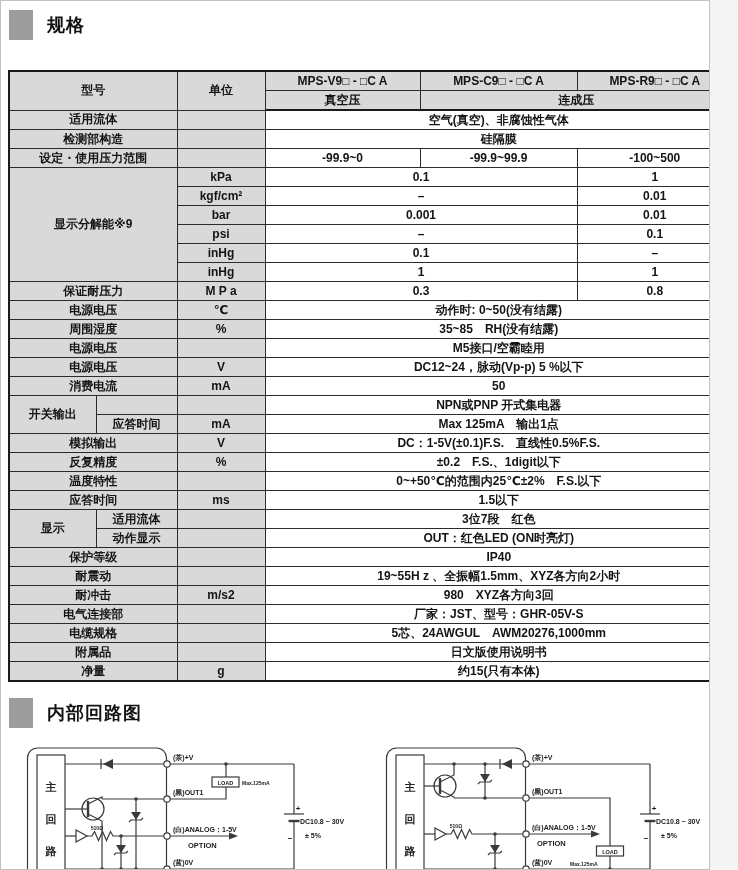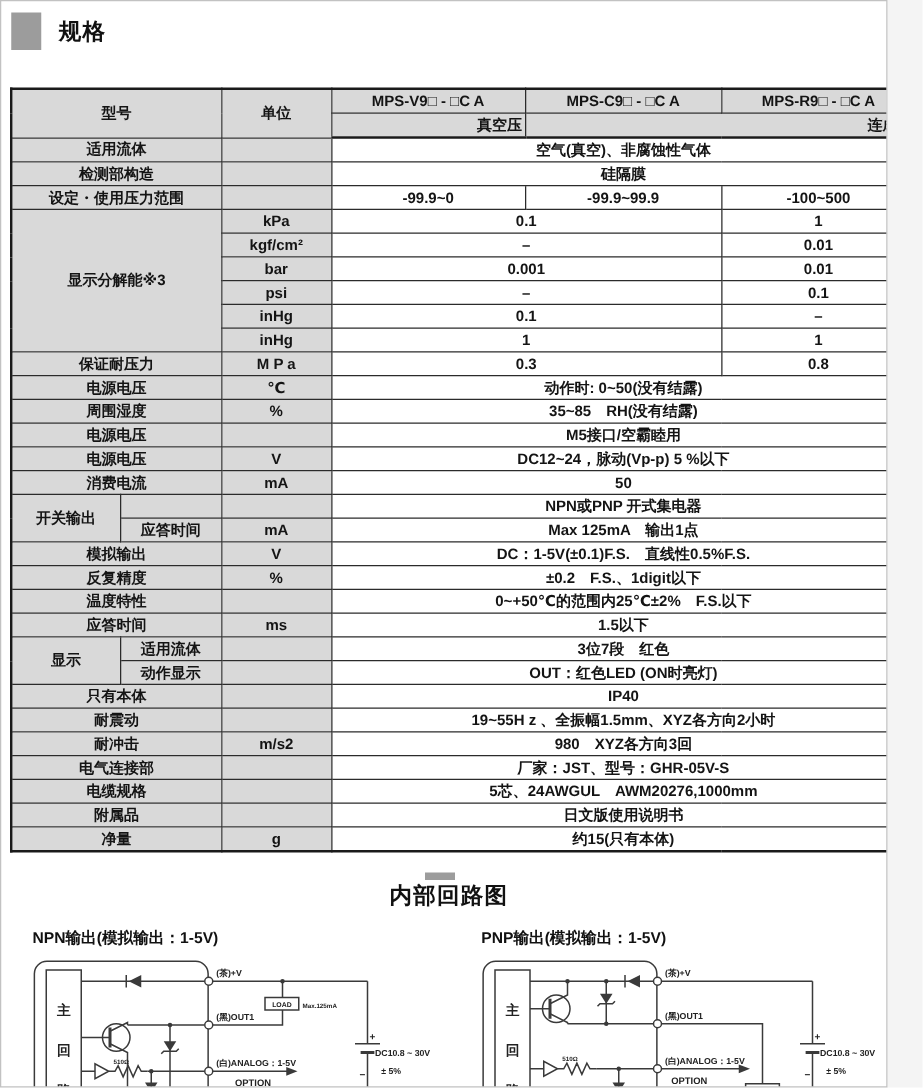--- a/index.html
+++ b/index.html
@@ -4,21 +4,21 @@
 <style>
   html,body{margin:0;padding:0;}
   body{width:738px;height:870px;background:#f4f4f4;font-family:"Liberation Sans","DejaVu Sans",sans-serif;}
   .page{position:relative;width:710px;height:870px;background:#fff;border:1px solid #c2c2c2;box-sizing:border-box;overflow:hidden;}
   .section-title{display:flex;align-items:center;margin:9px 0 7px 8px;height:30px;}
   .section-title .sq{width:24px;height:30px;background:#9c9c9c;margin-right:14px;}
   .section-title .tt{font-size:18px;font-weight:700;color:#111;letter-spacing:1px;}
   table.spec{border-collapse:collapse;table-layout:fixed;width:724px;margin-left:7px;border:2px solid #1a1a1a;font-size:12px;font-weight:700;color:#141414;margin-top:30px;}
   table.spec td{border:1px solid #2b2b2b;height:18px;text-align:center;vertical-align:middle;padding:0 2px;overflow:hidden;white-space:nowrap;line-height:1.05;}
   td.g{background:#d9d9d9;}
-  tr.hdr2 td{border-bottom:2px solid #1a1a1a;text-align:right;}
+  tr.hdr2 td{border-bottom:2px solid #1a1a1a;}
   .circuits{display:flex;margin:14px 0 0 25px;gap:14px;}
   .circuit .c-title{font-size:12.5px;font-weight:700;color:#111;margin:0 0 4px 0;}
   svg{font-family:inherit;display:block;}
   .wire{stroke:#3a3a3a;fill:none;stroke-width:1.2;}
   .thick{stroke-width:2.4;}
   .fillb{fill:#3a3a3a;stroke:none;}
   .dot{fill:#3a3a3a;stroke:none;}
   .term{fill:#fff;stroke:#3a3a3a;stroke-width:1.2;}
   .t7{font-size:7px;font-weight:700;fill:#222;}
   .t5{font-size:5px;font-weight:600;fill:#222;}
@@ -69,21 +69,21 @@
         <td colspan="3">硅隔膜</td>
       </tr>
       <tr>
         <td colspan="2" class="g">设定・使用压力范围</td>
         <td class="g"></td>
         <td>-99.9~0</td>
         <td>-99.9~99.9</td>
         <td>-100~500</td>
       </tr>
       <tr>
-        <td colspan="2" rowspan="6" class="g">显示分解能※3</td>
+        <td colspan="2" rowspan="6" class="g">显示分解能※9</td>
         <td class="g">kPa</td>
         <td colspan="2">0.1</td>
         <td>1</td>
       </tr>
       <tr>
         <td class="g">kgf/cm²</td>
         <td colspan="2">–</td>
         <td>0.01</td>
       </tr>
       <tr>
@@ -173,21 +173,21 @@
         <td class="g">适用流体</td>
         <td class="g"></td>
         <td colspan="3">3位7段　红色</td>
       </tr>
       <tr>
         <td class="g">动作显示</td>
         <td class="g"></td>
         <td colspan="3">OUT：红色LED (ON时亮灯)</td>
       </tr>
       <tr>
-        <td colspan="2" class="g">只有本体</td>
+        <td colspan="2" class="g">保护等级</td>
         <td class="g"></td>
         <td colspan="3">IP40</td>
       </tr>
       <tr>
         <td colspan="2" class="g">耐震动</td>
         <td class="g"></td>
         <td colspan="3">19~55H z 、全振幅1.5mm、XYZ各方向2小时</td>
       </tr>
       <tr>
         <td colspan="2" class="g">耐冲击</td>
@@ -210,29 +210,28 @@
         <td colspan="3">日文版使用说明书</td>
       </tr>
       <tr>
         <td colspan="2" class="g">净量</td>
         <td class="g">g</td>
         <td colspan="3">约15(只有本体)</td>
       </tr>
     </tbody>
   </table>
 
-  <div class="section-title" style="margin-top:16px;flex-direction:column;">
+  <div class="section-title" style="margin-top:16px;">
     <div class="sq"></div>
     <div class="tt">内部回路图</div>
   </div>
 
   <div class="circuits">
 
     <div class="circuit">
-      <div class="c-title">NPN输出(模拟输出：1-5V)</div>
       <svg viewBox="0 0 345 150" width="345" height="150">
         <g class="wire">
           <rect x="1.5" y="6" width="139" height="140" rx="10"></rect>
           <rect x="11" y="13" width="28" height="120"></rect>
         </g>
         <g>
           <text class="t11" x="25" y="49" text-anchor="middle">主</text>
           <text class="t11" x="25" y="81" text-anchor="middle">回</text>
           <text class="t11" x="25" y="113" text-anchor="middle">路</text>
         </g>
@@ -304,21 +303,20 @@
           <text class="t5" x="71" y="88" text-anchor="middle">510Ω</text>
           <text class="t8" x="272" y="69" text-anchor="middle">+</text>
           <text class="t8" x="264" y="99" text-anchor="middle">−</text>
           <text class="t7" x="274" y="82">DC10.8 ~ 30V</text>
           <text class="t7" x="279" y="96">± 5%</text>
         </g>
       </svg>
     </div>
 
     <div class="circuit">
-      <div class="c-title">PNP输出(模拟输出：1-5V)</div>
       <svg viewBox="0 0 330 150" width="330" height="150">
         <g class="wire">
           <rect x="1.5" y="6" width="139" height="140" rx="10"></rect>
           <rect x="11" y="13" width="28" height="120"></rect>
         </g>
         <g>
           <text class="t11" x="25" y="49" text-anchor="middle">主</text>
           <text class="t11" x="25" y="81" text-anchor="middle">回</text>
           <text class="t11" x="25" y="113" text-anchor="middle">路</text>
         </g>

